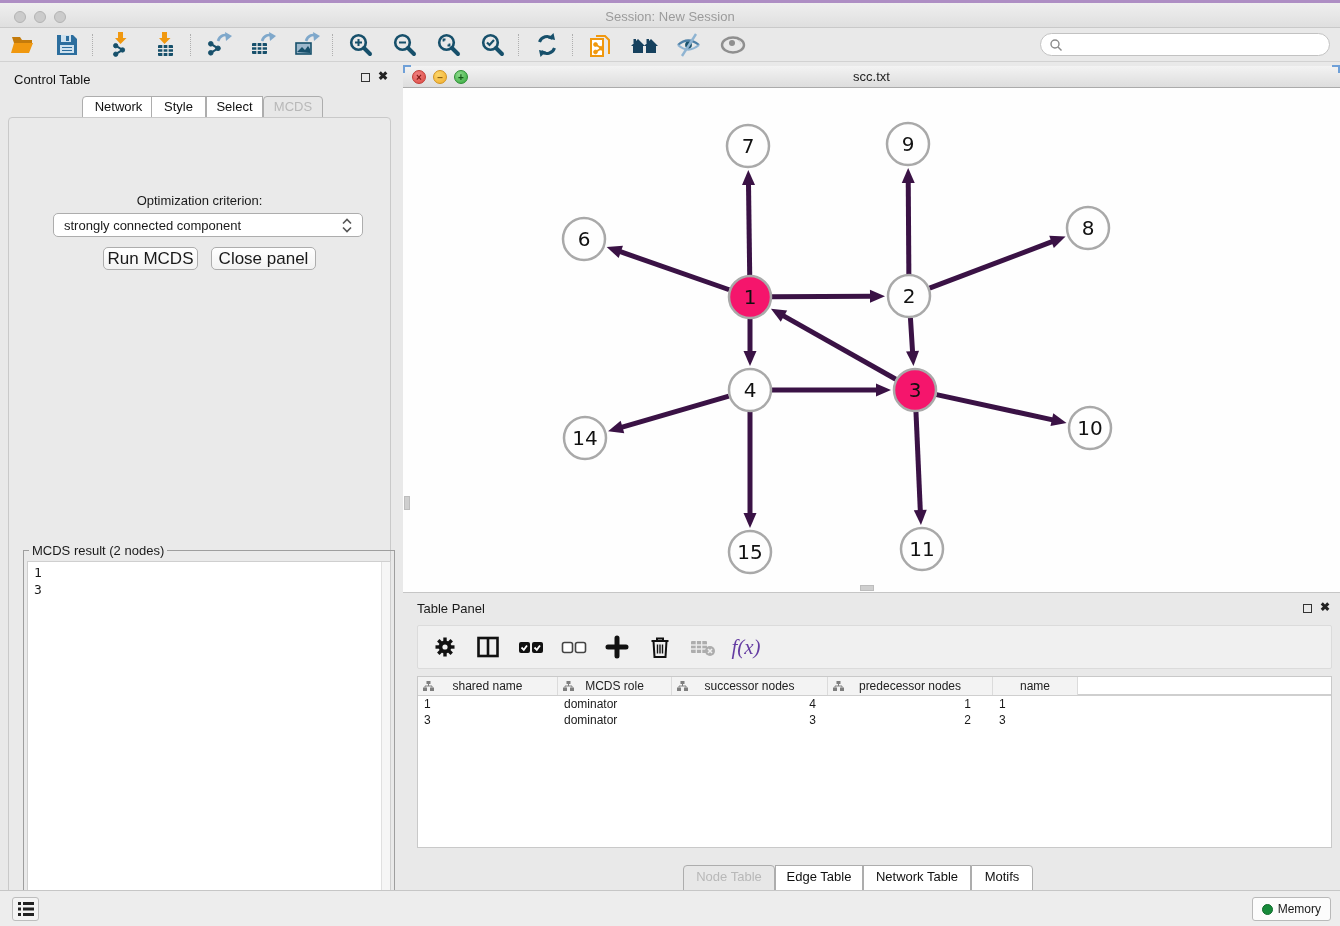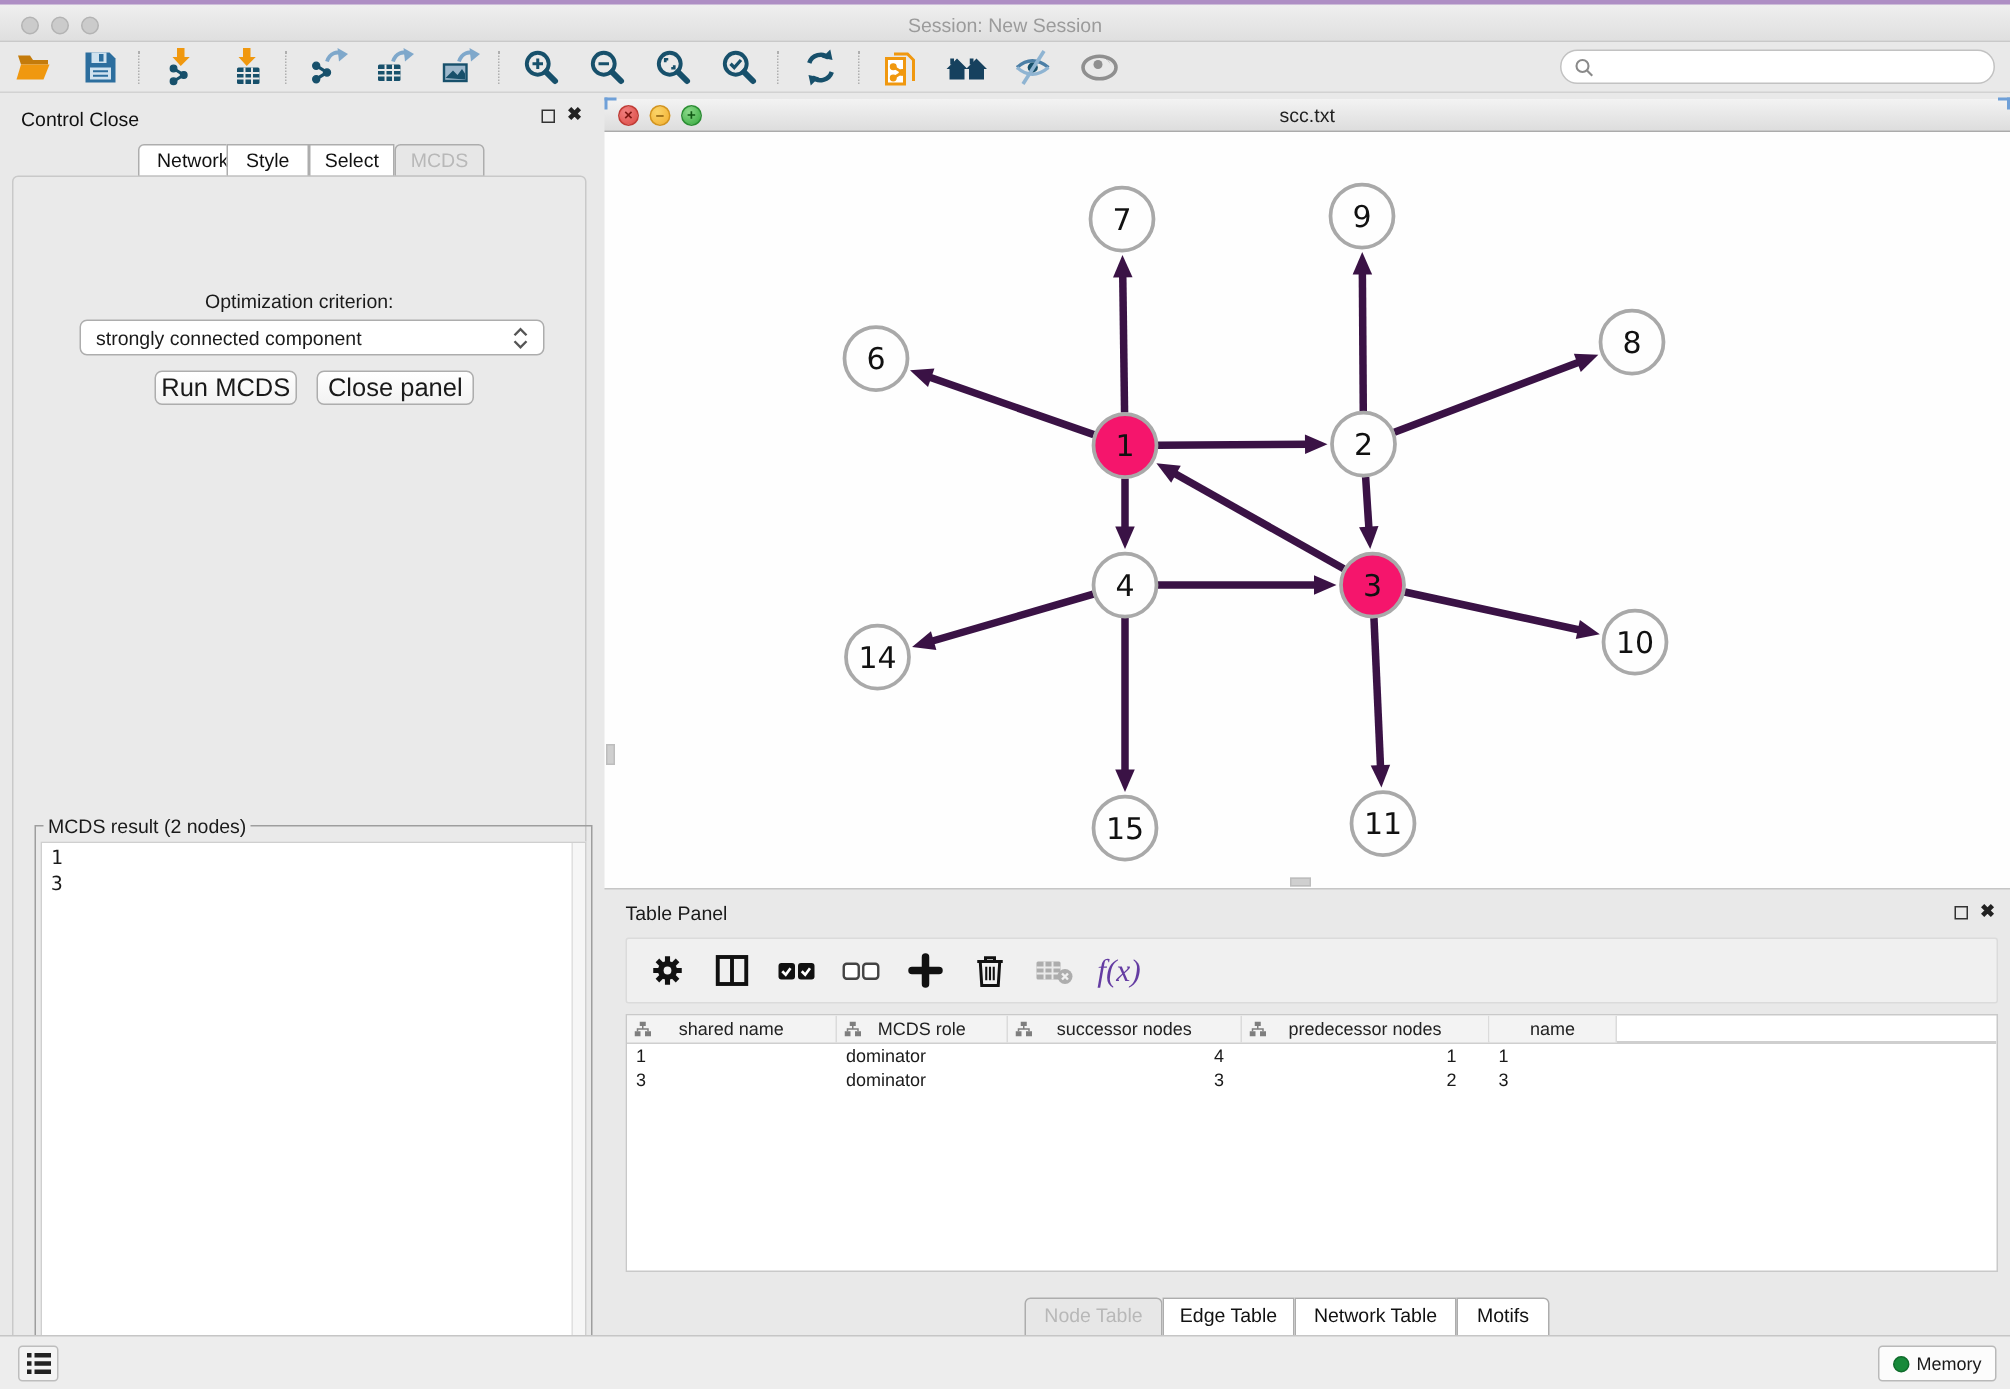--- a/index.html
+++ b/index.html
@@ -255,26 +255,26 @@
   </div>
 <div id="search-box">
   <svg width="14" height="14" viewBox="0 0 14 14">
     <circle cx="6" cy="6" r="4" fill="none" stroke="#8A8A8A" stroke-width="1.4"></circle>
     <line x1="9" y1="9" x2="12.5" y2="12.5" stroke="#8A8A8A" stroke-width="1.4"></line>
   </svg>
   <input id="search-input" type="text" placeholder="" style="">
 </div>
 
 <div id="control-panel">
-  <div id="cp-header">Control Close</div>
+  <div id="cp-header">Control Table</div>
   <span class="panel-float" id="cp-float"></span>
   <span class="panel-close" id="cp-close">✖</span>
 
   <div class="tabrow" id="cp-tabs">
-    <div class="tab first" style="left:14px;width:73px;">Network</div>
+    <div class="tab first" style="left:4px;width:73px;">Network</div>
     <div class="tab" style="left:73px;width:55px;">Style</div>
     <div class="tab" style="left:128px;width:57px;">Select</div>
     <div class="tab last sel-gray" style="left:185px;width:60px;">MCDS</div>
   </div>
 
   <div id="cp-body">
     <div id="opt-label">Optimization criterion:</div>
     <div id="criterion">
       <span>strongly connected component</span>
       <svg class="stepper" width="10" height="15" viewBox="0 0 10 15">

